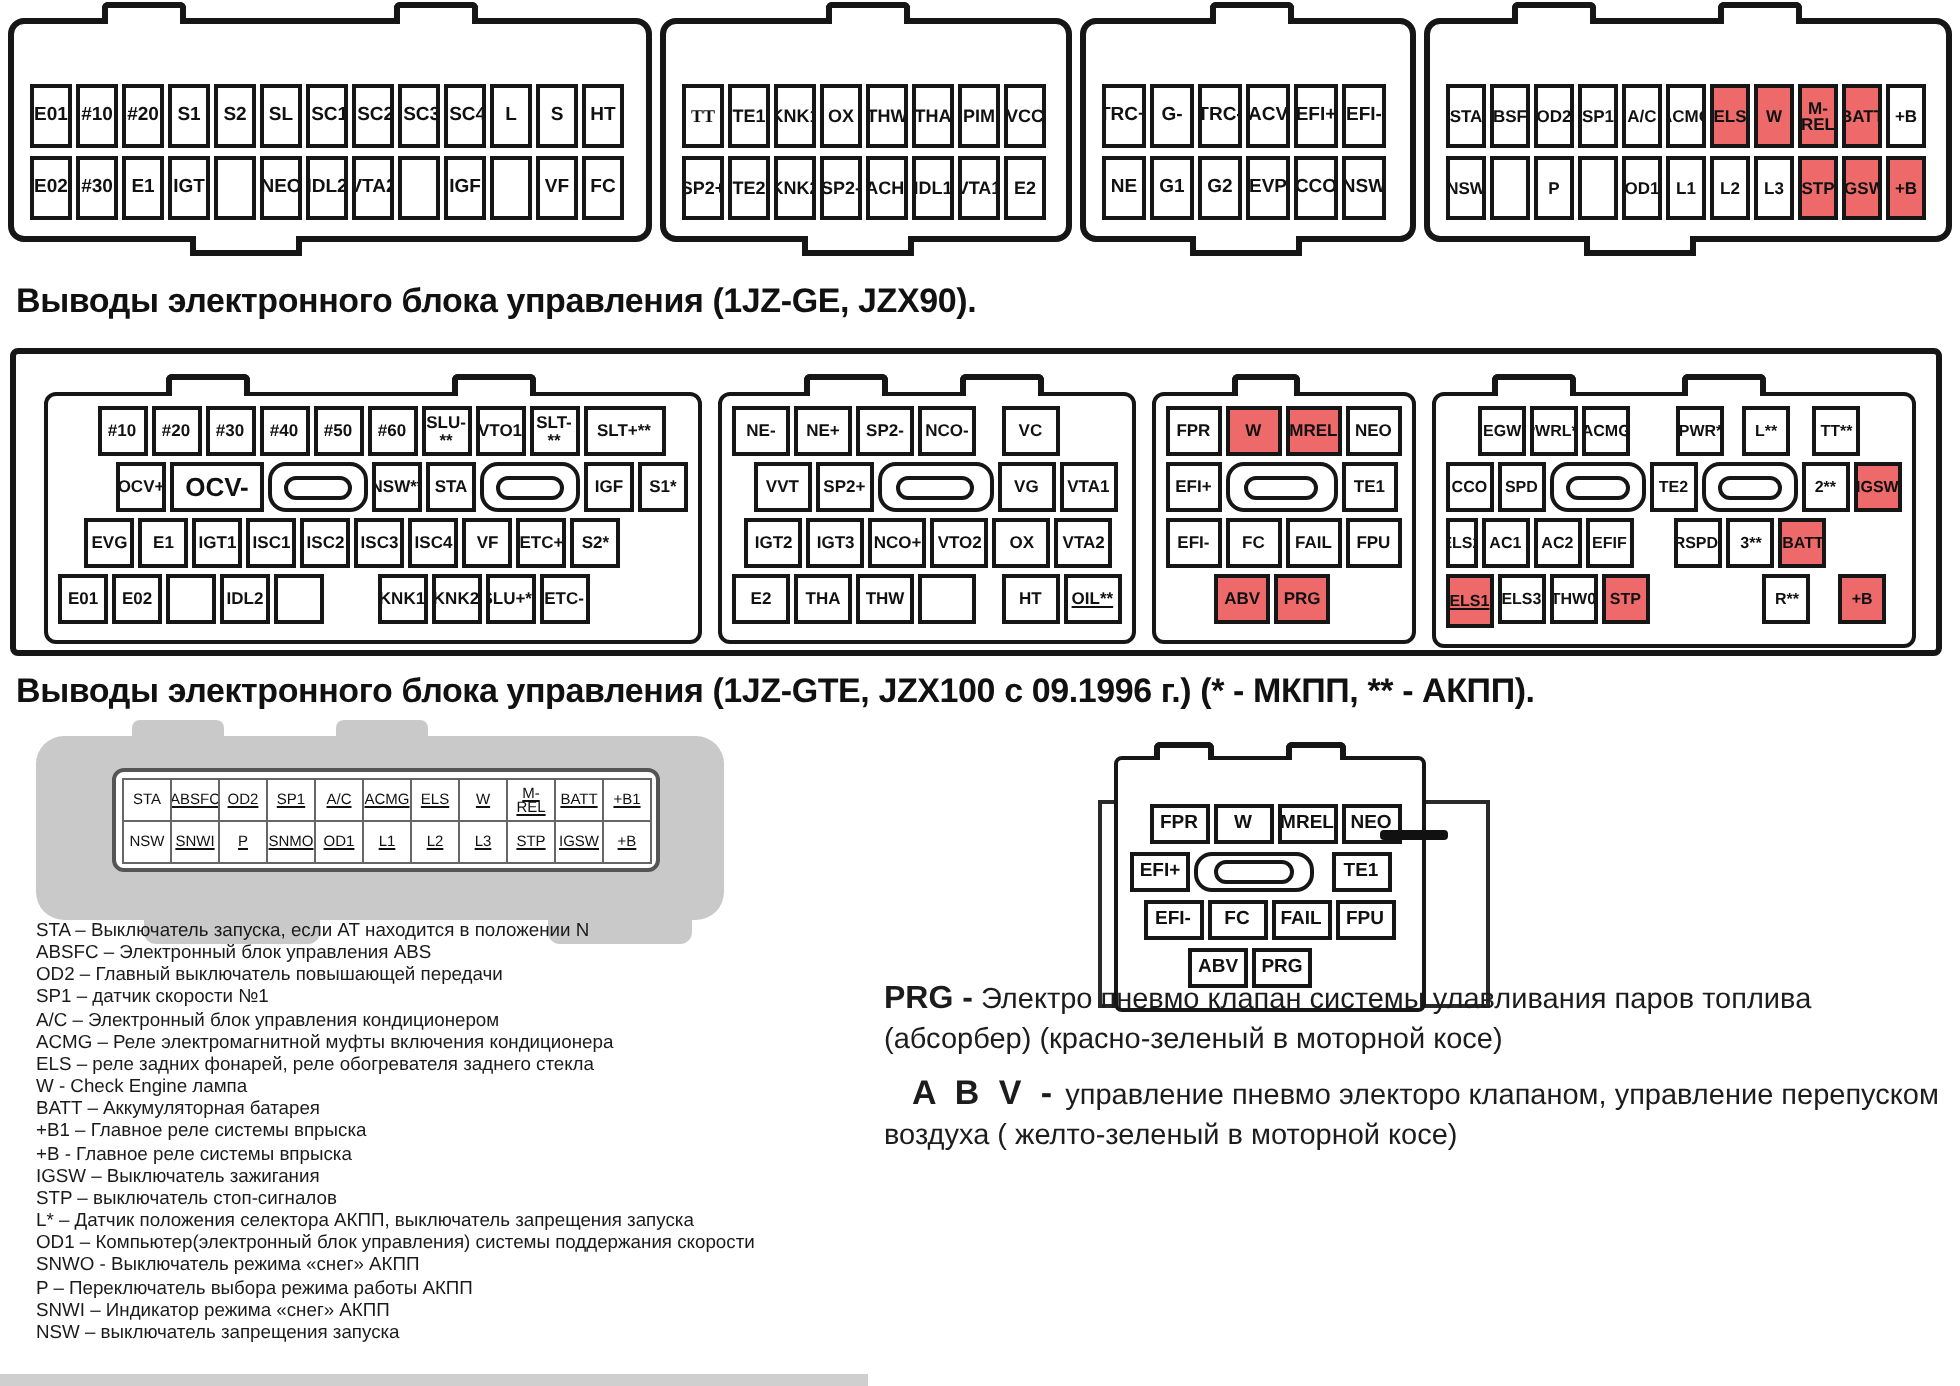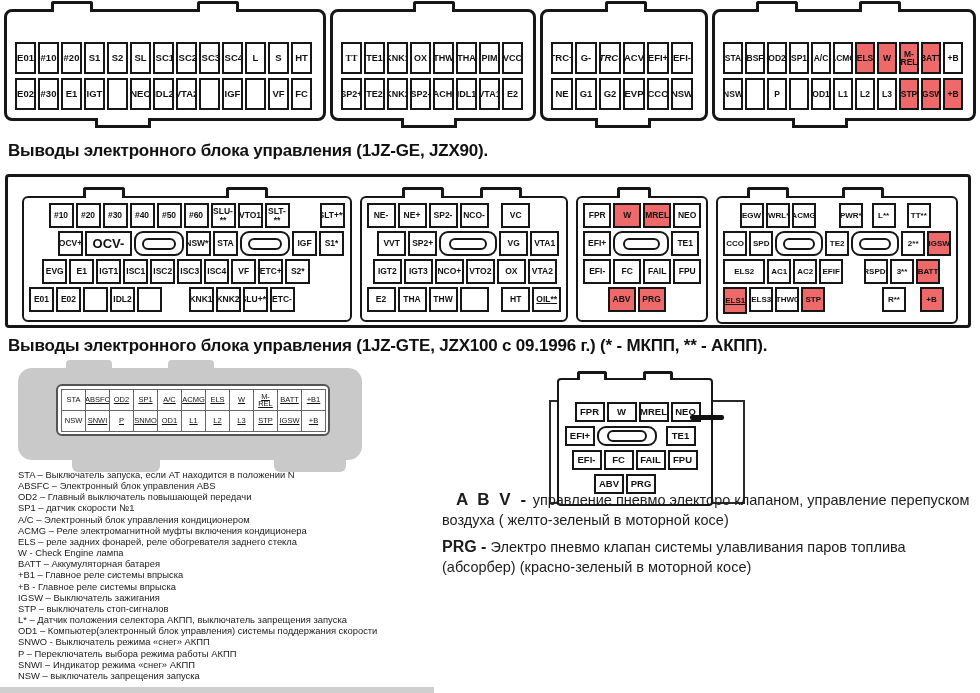--- a/index.html
+++ b/index.html
@@ -32,21 +32,21 @@
 
   
   .bwrap{position:absolute;left:18px;top:368px;width:344px;height:92px;background:#c9c9c9;border-radius:14px;}
   .bump{position:absolute;background:#c9c9c9;}
   .binner{position:absolute;left:38px;top:16px;border:2px solid #555;border-radius:6px;background:#fff;padding:3px;}
   .bconn .crow{gap:0;margin:0;}
   .bconn .cell{border:1px solid #666;font-weight:normal;margin-right:-1px;margin-bottom:-1px;
                text-decoration:underline;background:#fff;}
   .bconn .cell.nu{text-decoration:none;}
 
-  .legend{position:absolute;left:18px;top:469px;width:440px;font-size:9.4px;line-height:11.15px;color:#1a1a1a;}
+  .legend{position:absolute;left:18px;top:459px;width:440px;font-size:9.4px;line-height:11.15px;color:#1a1a1a;}
 
   .mini-frame{position:absolute;left:549px;top:400px;width:192px;height:100px;border:2px solid #2a2a2a;background:#fff;}
   .mini{position:absolute;left:557px;top:378px;width:156px;border:2.5px solid #161616;border-radius:4px;
         background:#fff;box-sizing:border-box;padding:22px 6px 6px;}
 
   .dash{position:absolute;left:690px;top:415px;width:34px;height:5px;background:#111;border-radius:2px;}
   .note{position:absolute;left:697px;top:404px;width:283px;text-align:center;font-weight:bold;
         font-size:13.5px;letter-spacing:3px;line-height:18px;white-space:pre-line;color:#000;}
 
   .abv{position:absolute;left:442px;top:490px;width:537px;font-size:14.5px;line-height:19.5px;color:#1c1c1c;}
@@ -120,21 +120,21 @@
           <div class="cell" style="width: 21px; height: 32px; font-size: 9px;">VTA1</div>
           <div class="cell" style="width: 21px; height: 32px; font-size: 9px;">E2</div>
         </div>
       </div>
     <div class="conn tc" style="width:168px">
       <i class="tab" style="left:38%"></i>
       <i class="foot" style="left:32%"></i>
     <div class="crow">
           <div class="cell" style="width: 22px; height: 32px; font-size: 9.5px;">TRC+</div>
           <div class="cell" style="width: 22px; height: 32px; font-size: 9.5px;">G-</div>
-          <div class="cell" style="width: 22px; height: 32px; font-size: 9.5px; font-style: italic;">TRC-</div>
+          <div class="cell" style="width: 22px; height: 32px; font-size: 9.5px;">TRC-</div>
           <div class="cell" style="width: 22px; height: 32px; font-size: 9.5px;">ACV</div>
           <div class="cell" style="width: 22px; height: 32px; font-size: 9.5px;">EFI+</div>
           <div class="cell" style="width: 22px; height: 32px; font-size: 9.5px;">EFI-</div>
         </div>
         <div class="crow">
           <div class="cell" style="width: 22px; height: 32px; font-size: 9.5px;">NE</div>
           <div class="cell" style="width: 22px; height: 32px; font-size: 9.5px;">G1</div>
           <div class="cell" style="width: 22px; height: 32px; font-size: 9.5px;">G2</div>
           <div class="cell" style="width: 22px; height: 32px; font-size: 9.5px;">EVP</div>
           <div class="cell" style="width: 22px; height: 32px; font-size: 9.5px;">CCO</div>
@@ -184,21 +184,21 @@
           <div class="sp" style="width: 17.5px; height: 25px; font-size: 8.5px;"></div>
           <div class="cell" style="width: 25px; height: 25px; font-size: 8.5px;">#10</div>
           <div class="cell" style="width: 25px; height: 25px; font-size: 8.5px;">#20</div>
           <div class="cell" style="width: 25px; height: 25px; font-size: 8.5px;">#30</div>
           <div class="cell" style="width: 25px; height: 25px; font-size: 8.5px;">#40</div>
           <div class="cell" style="width: 25px; height: 25px; font-size: 8.5px;">#50</div>
           <div class="cell" style="width: 25px; height: 25px; font-size: 8.5px;">#60</div>
           <div class="cell" style="width: 25px; height: 25px; font-size: 8.5px;">SLU-**</div>
           <div class="cell" style="width: 25px; height: 25px; font-size: 8.5px;">VTO1</div>
           <div class="cell" style="width: 25px; height: 25px; font-size: 8.5px;">SLT-**</div>
-          <div class="cell" style="width: 25px; height: 25px; font-size: 8.5px; margin-left: 28px;">SLT+**</div>
+          <div class="cell" style="width: 41px; height: 25px; font-size: 8.5px;">SLT+**</div>
         </div>
         <div class="crow">
           <div class="cell" style="width: 25px; height: 25px; font-size: 8.5px; margin-left: 29px;">OCV+</div>
           <div class="cell" style="width: 47px; height: 25px; font-size: 13px;">OCV-</div>
           <div class="cell clip" style="width: 50px; height: 25px; font-size: 8.5px;">
             <div class="oval"></div>
           </div>
           <div class="cell" style="width: 25px; height: 25px; font-size: 8.5px;">NSW**</div>
           <div class="cell" style="width: 25px; height: 25px; font-size: 8.5px;">STA</div>
           <div class="cell clip" style="width: 50px; height: 25px; font-size: 8.5px;">
@@ -322,21 +322,21 @@
             <div class="oval"></div>
           </div>
           <div class="cell" style="width: 24px; height: 25px; font-size: 8px;">TE2</div>
           <div class="cell clip" style="width: 48px; height: 25px; font-size: 8px;">
             <div class="oval"></div>
           </div>
           <div class="cell" style="width: 24px; height: 25px; font-size: 8px;">2**</div>
           <div class="cell hl" style="width: 24px; height: 25px; font-size: 8px;">IGSW</div>
         </div>
         <div class="crow">
-          <div class="cell" style="width: 42px; height: 25px; font-size: 8px;">ELS2</div>
+          <div class="cell" style="width: 16px; height: 25px; font-size: 8px;">ELS2</div>
           <div class="cell" style="width: 24px; height: 25px; font-size: 8px;">AC1</div>
           <div class="cell" style="width: 24px; height: 25px; font-size: 8px;">AC2</div>
           <div class="cell" style="width: 24px; height: 25px; font-size: 8px;">EFIF</div>
           <div class="sp" style="width: 16.8px; height: 25px; font-size: 8px;"></div>
           <div class="cell" style="width: 24px; height: 25px; font-size: 8px;">RSPD*</div>
           <div class="cell" style="width: 24px; height: 25px; font-size: 8px;">3**</div>
           <div class="cell hl" style="width: 24px; height: 25px; font-size: 8px;">BATT</div>
         </div>
         <div class="crow">
           <div class="cell hl" style="width: 24px; height: 27px; font-size: 8px; text-decoration: underline;">ELS1</div>
@@ -438,26 +438,26 @@
       </div>
       <div class="crow">
         <div class="sp" style="width: 27px; height: 20px; font-size: 9.5px;"></div>
         <div class="cell" style="width: 30px; height: 20px; font-size: 9.5px;">ABV</div>
         <div class="cell" style="width: 30px; height: 20px; font-size: 9.5px;">PRG</div>
       </div>
     </div>
   <div class="dash"></div>
 
   <div class="abv">
+    <p>
+      <span class="prgterm">PRG -</span>
+      <span>Электро пневмо клапан системы улавливания паров топлива (абсорбер)</span>
+      <span>(красно-зеленый в моторной косе)</span>
+    </p>
     <p style="text-indent:14px">
       <span class="term">A B V -</span>
       <span>управление пневмо электоро клапаном, управление перепуском воздуха</span>
       <span>( желто-зеленый в моторной косе)</span>
     </p>
-    <p>
-      <span class="prgterm">PRG -</span>
-      <span>Электро пневмо клапан системы улавливания паров топлива (абсорбер)</span>
-      <span>(красно-зеленый в моторной косе)</span>
-    </p>
   </div>
 
   <div class="strip"></div>
 </div>
 
 </body></html>

